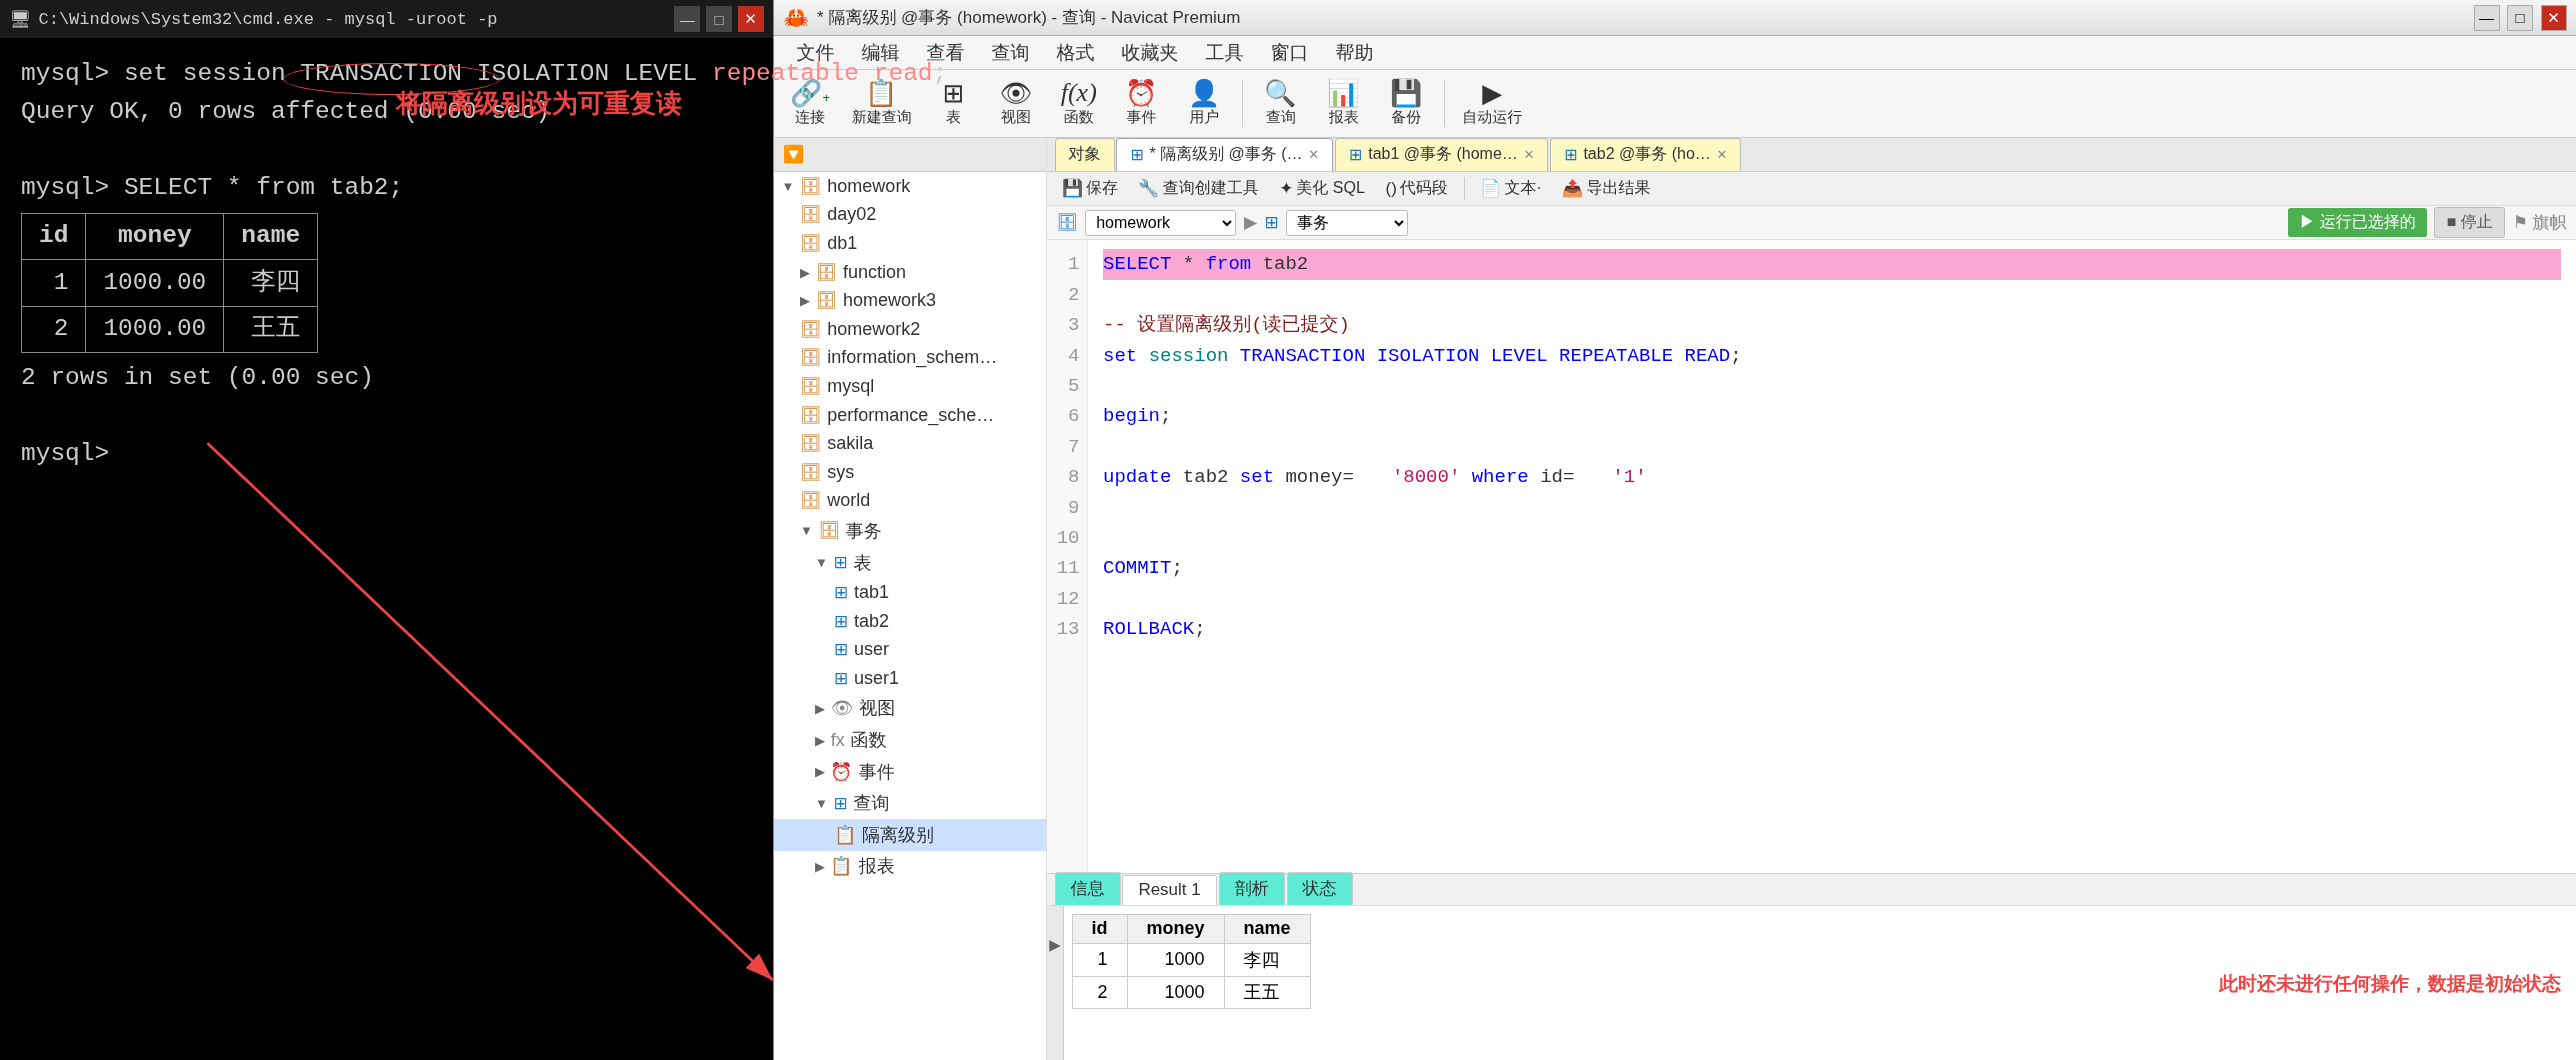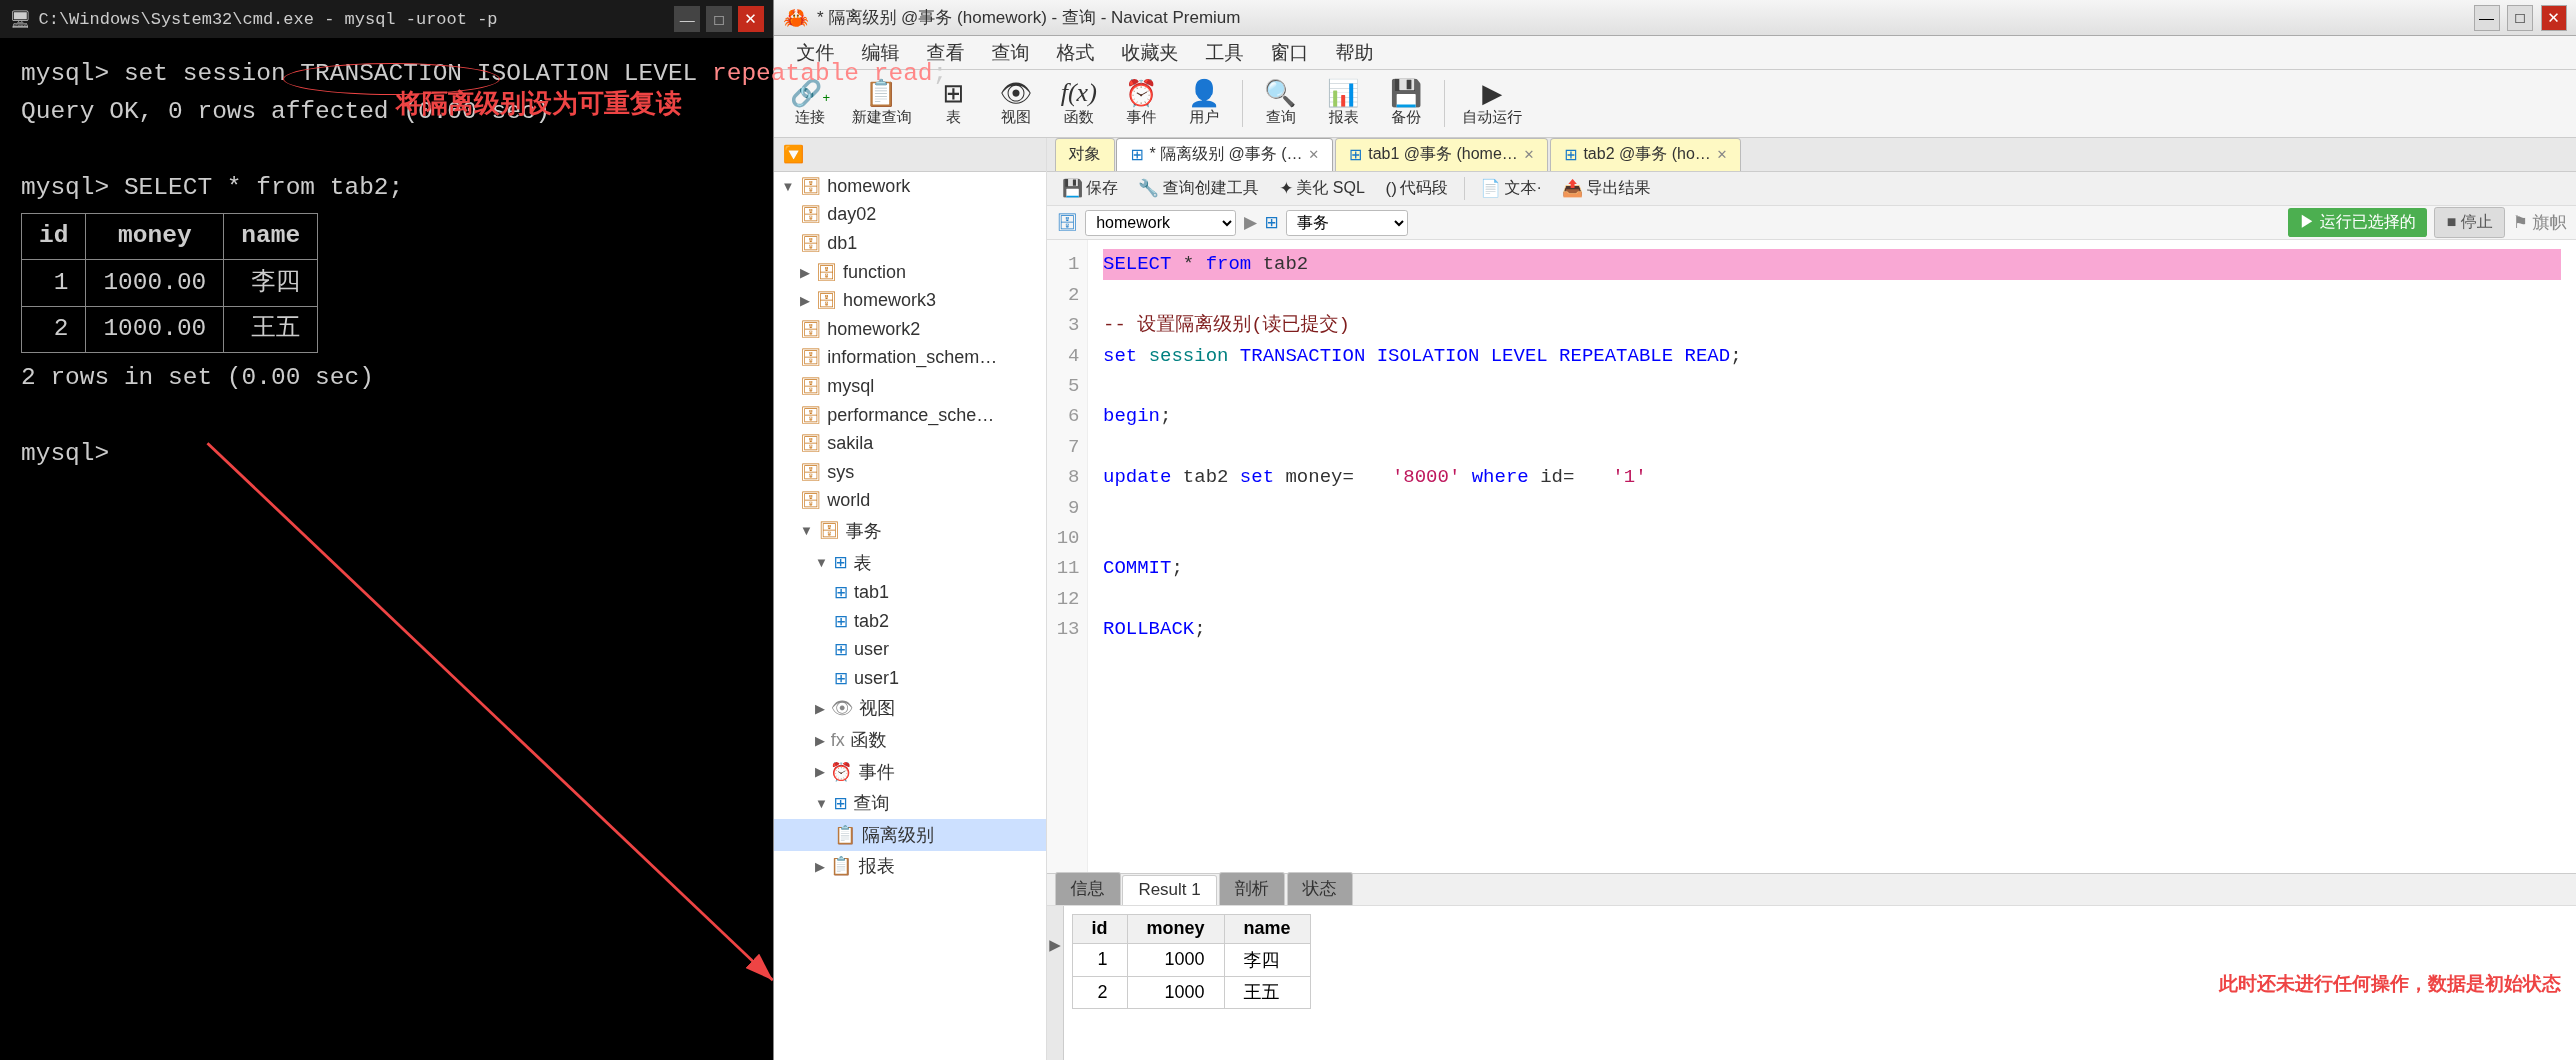--- a/index.html
+++ b/index.html
@@ -350,21 +350,21 @@
       height: 32px;
       background: #f0f0f0;
       border-bottom: 0.9px solid #ddd;
       display: flex;
       align-items: flex-end;
       padding: 0 7.5px;
       gap: 1.9px;
     }
     .btab {
       padding: 4.7px 15px;
-      background: #a3a3a3;
+      background: #5eead4;
       border: 0.9px solid #ccc;
       border-bottom: none;
       border-radius: 2.8px 2.8px 0 0;
       cursor: pointer;
       font-size: 17px;
       color: #333;
     }
     .btab.active { background: #fff; }
     .bottom-content {
       flex: 1;

